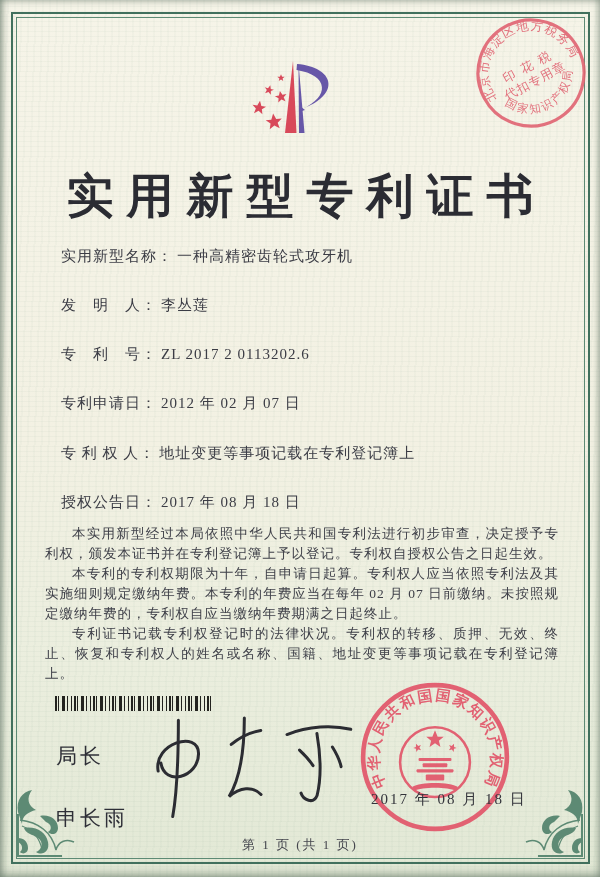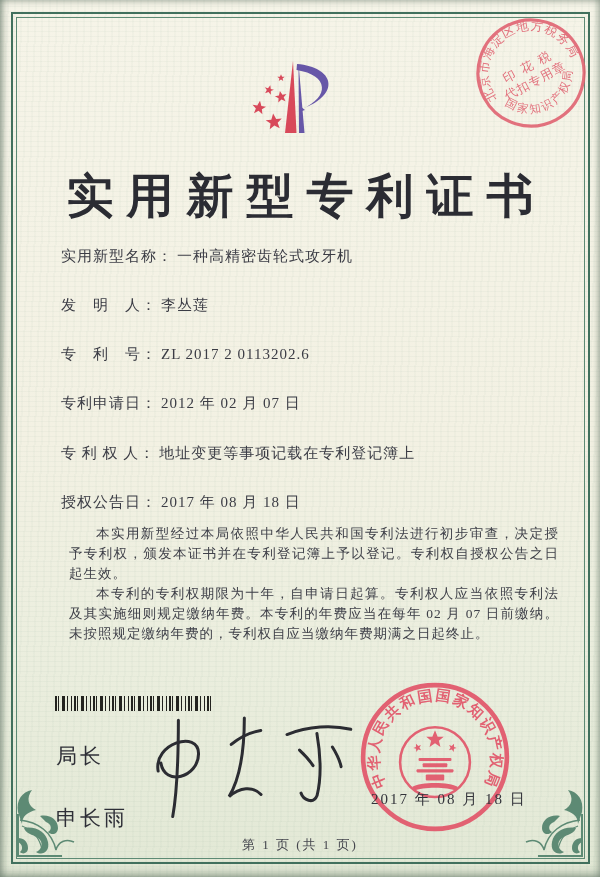--- a/index.html
+++ b/index.html
@@ -41,21 +41,21 @@
   }
   .fields { position:absolute; left:46px; top:0; width:520px; }
   .field-row { position:absolute; left:15px; font-size:15px; color:#3b3c45; letter-spacing:1px; white-space:nowrap; }
   .field-row .val { margin-left:4px; }
   .f0{top:247px} .f1{top:296px} .f2{top:345px} .f3{top:394px} .f4{top:444px} .f5{top:493px}
   .body-text {
     position:absolute; left:45px; top:524px; width:514px;
     font-size:13.5px; line-height:20px; color:#3f4049;
     text-align:justify; letter-spacing:1px;
   }
-  .body-text p { text-indent:2em;margin-left:24px; }
+  .body-text p { text-indent:2em; }
   .barcode {
     position:absolute; left:55px; top:696px; width:159px; height:15px;
     background:repeating-linear-gradient(90deg,
       #23231f 0 2px, transparent 2px 3px,
       #23231f 3px 4px, transparent 4px 7px,
       #23231f 7px 10px, transparent 10px 12px,
       #23231f 12px 13px, transparent 13px 16px,
       #23231f 16px 17px, transparent 17px 19px);
   }
   .signer-title, .signer-name {
@@ -143,20 +143,21 @@
       <span>专 利 权 人：</span><span class="val">地址变更等事项记载在专利登记簿上</span>
     </div>
     <div class="field-row f5">
       <span>授权公告日：</span><span class="val">2017 年 08 月 18 日</span>
     </div>
   </div>
 
   <div class="body-text">
     <p>本实用新型经过本局依照中华人民共和国专利法进行初步审查，决定授予专利权，颁发本证书并在专利登记簿上予以登记。专利权自授权公告之日起生效。</p>
     <p>本专利的专利权期限为十年，自申请日起算。专利权人应当依照专利法及其实施细则规定缴纳年费。本专利的年费应当在每年 02 月 07 日前缴纳。未按照规定缴纳年费的，专利权自应当缴纳年费期满之日起终止。</p>
+    <p>专利证书记载专利权登记时的法律状况。专利权的转移、质押、无效、终止、恢复和专利权人的姓名或名称、国籍、地址变更等事项记载在专利登记簿上。</p>
   </div>
 
   <div class="barcode"></div>
 
   <div class="signer-title">局长</div>
   <div class="signer-name">申长雨</div>
 
   <svg class="signature" viewBox="0 0 235 115">
     <g fill="none" stroke="#2b2c32" stroke-width="3" stroke-linecap="round">
       <path d="M30,60 C26,32 72,20 71,44 C70,68 36,76 33,52"></path>

